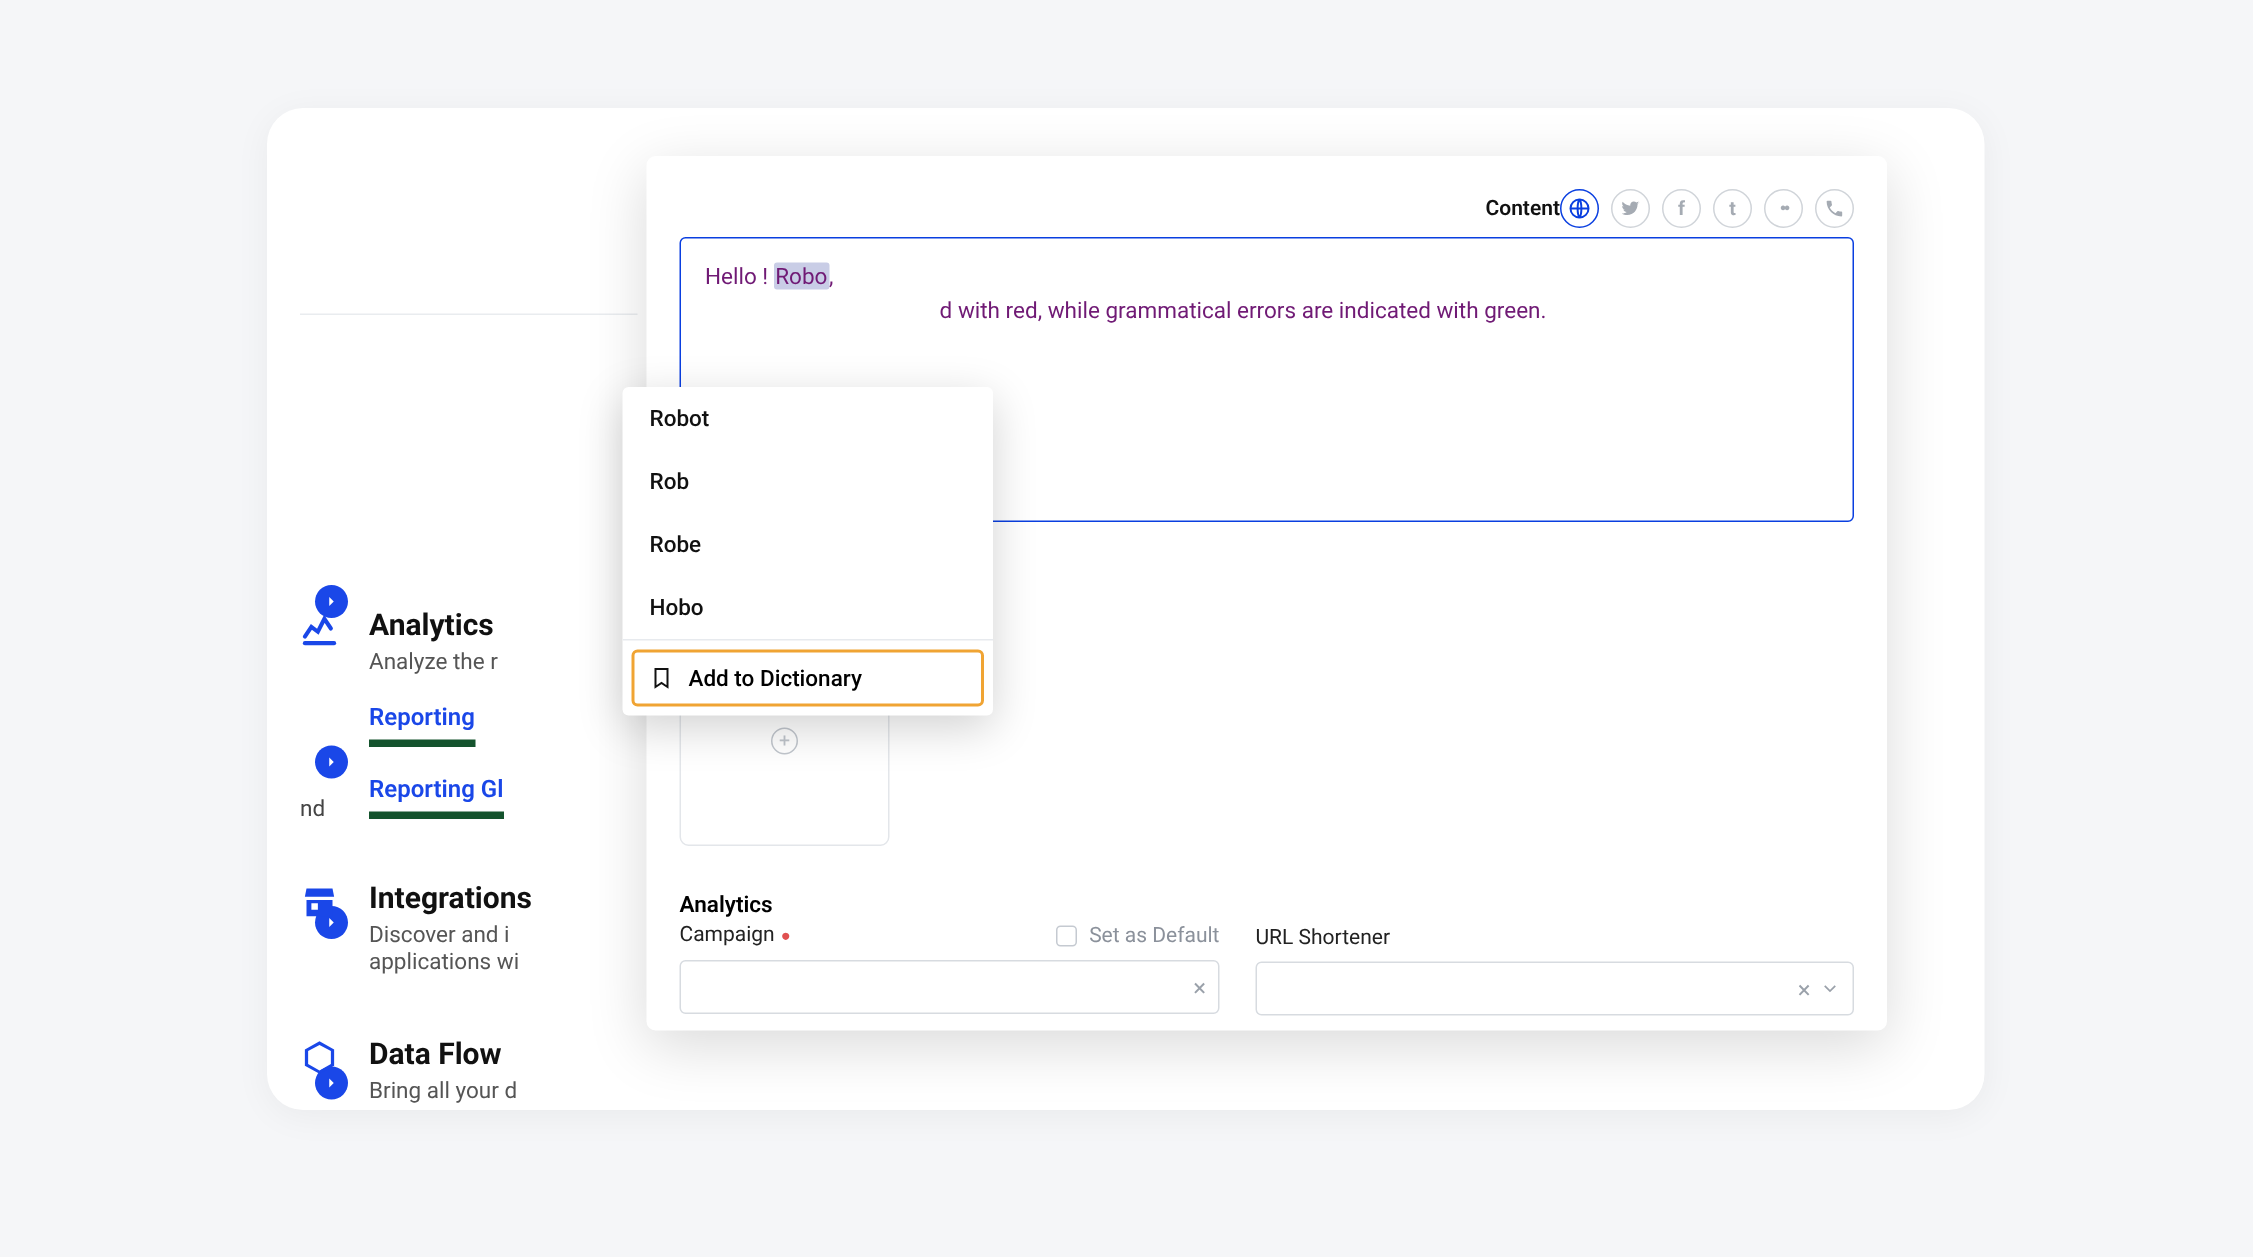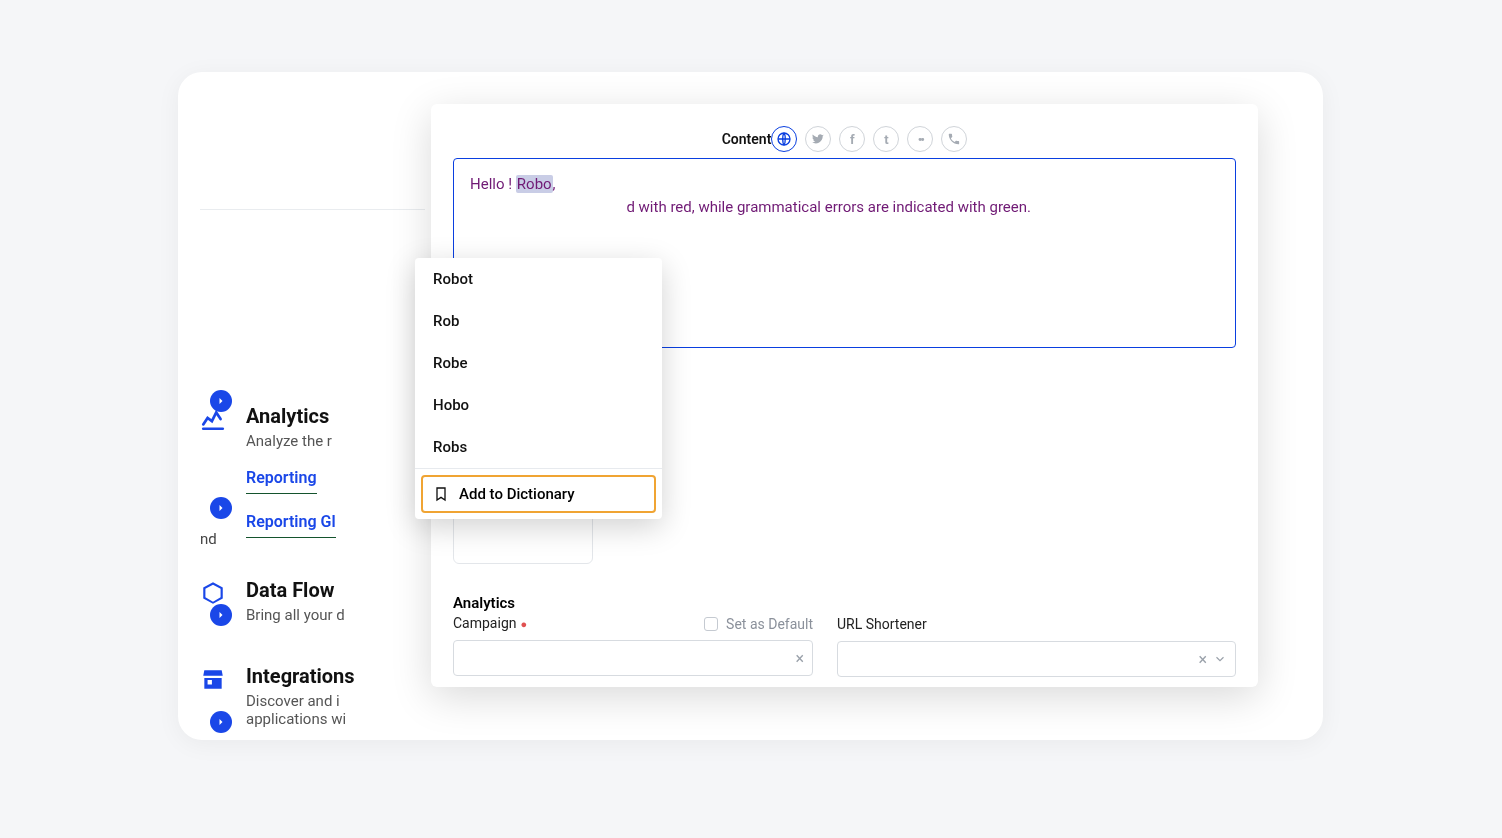--- a/index.html
+++ b/index.html
@@ -58,21 +58,21 @@
     color: #555;
     margin-top: 4px;
   }
   .bg-link {
     display: inline-block;
     font-size: 16px;
     font-weight: 600;
     color: #1a47e8;
     margin-top: 18px;
     padding-bottom: 6px;
-    border-bottom: 1px solid #14532d;
+    border-bottom: 5px solid #14532d;
   }
   .bg-pills {
     position: absolute;
     left: 210px;
     top: 390px;
   }
   .pill {
     width: 22px; height: 22px;
     border-radius: 50%;
     background: #1a47e8;
@@ -120,21 +120,21 @@
   }
   .mh-icon {
     width: 18px; height: 18px;
     cursor: pointer;
   }
   .modal-body {
     padding: 22px 22px 10px 22px;
   }
   .content-row {
     display: flex;
-    justify-content: center;
+    justify-content: flex-end;
     align-items: center;
     margin-bottom: 6px;
   }
   .section-label {
     font-size: 14px;
     font-weight: 600;
     color: #111;
   }
   .channel-icons {
     display: flex;
@@ -309,36 +309,36 @@
     <div style="flex:1">
       <div class="bg-title">Analytics</div>
       <div class="bg-desc">Analyze the r</div>
       <a class="bg-link">Reporting</a><br>
       <a class="bg-link">Reporting Gl</a>
     </div>
   </div>
 
   <div class="bg-row">
     <svg class="bg-icon" viewBox="0 0 24 24" fill="#1a47e8">
-        <path d="M12 2l9 5v10l-9 5-9-5V7l9-5zm0 2.3L5 8v8l7 4 7-4V8l-7-3.7z"></path>
-      </svg>
-    <div style="flex:1">
-      <div class="bg-title">Data Flow</div>
-      <div class="bg-desc">Bring all your d</div>
-    </div>
-  </div>
-
-  <div class="bg-row">
-    <svg class="bg-icon" viewBox="0 0 24 24" fill="#1a47e8">
         <path d="M3 9h18l-1-5H4L3 9zm1 2v10h16V11H4zm3 2h4v4H7v-4z"></path>
       </svg>
     <div style="flex:1">
       <div class="bg-title">Integrations</div>
       <div class="bg-desc" style="white-space:pre-line">Discover and i
 applications wi</div>
+    </div>
+  </div>
+
+  <div class="bg-row">
+    <svg class="bg-icon" viewBox="0 0 24 24" fill="#1a47e8">
+        <path d="M12 2l9 5v10l-9 5-9-5V7l9-5zm0 2.3L5 8v8l7 4 7-4V8l-7-3.7z"></path>
+      </svg>
+    <div style="flex:1">
+      <div class="bg-title">Data Flow</div>
+      <div class="bg-desc">Bring all your d</div>
     </div>
   </div>
 
 </div>
 
 <div class="modal">
 
   <div class="modal-body">
 
     <div class="content-row">
@@ -402,21 +402,20 @@
     </div>
 
   </div>
 </div>
 
 <div class="spell-popup">
   <div class="spell-item">Robot</div>
   <div class="spell-item">Rob</div>
   <div class="spell-item">Robe</div>
   <div class="spell-item">Hobo</div>
-  <div class="spell-item">Robs</div>
   <div class="spell-sep"></div>
   <div class="add-dict">
     <svg width="16" height="16" viewBox="0 0 24 24" fill="none" stroke="#111" stroke-width="2">
         <path d="M6 3h12v18l-6-4-6 4V3z"></path>
       </svg>
     <span>Add to Dictionary</span>
   </div>
 </div>
 
 </body></html>

